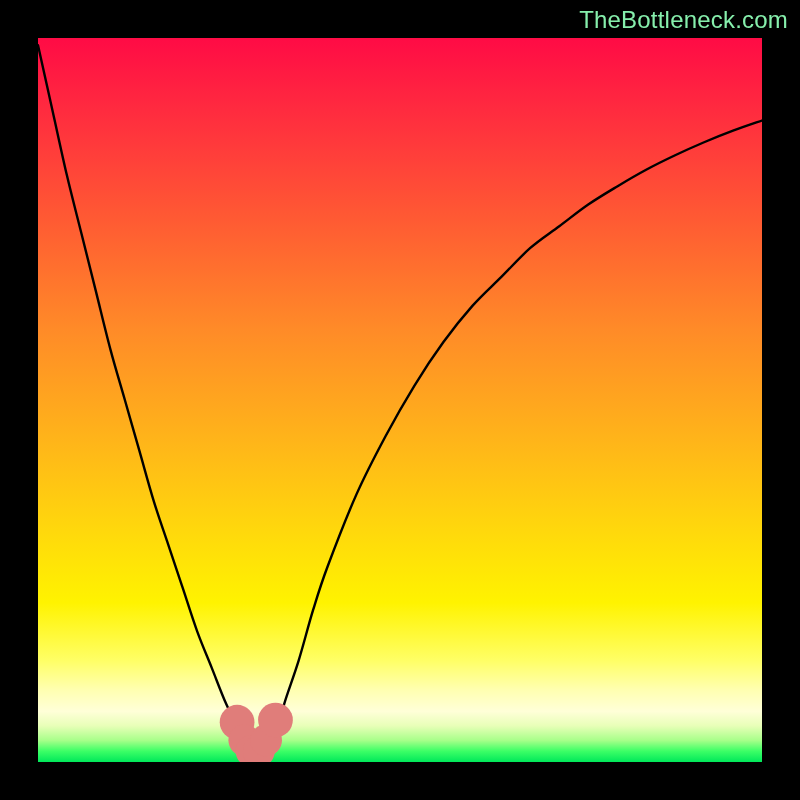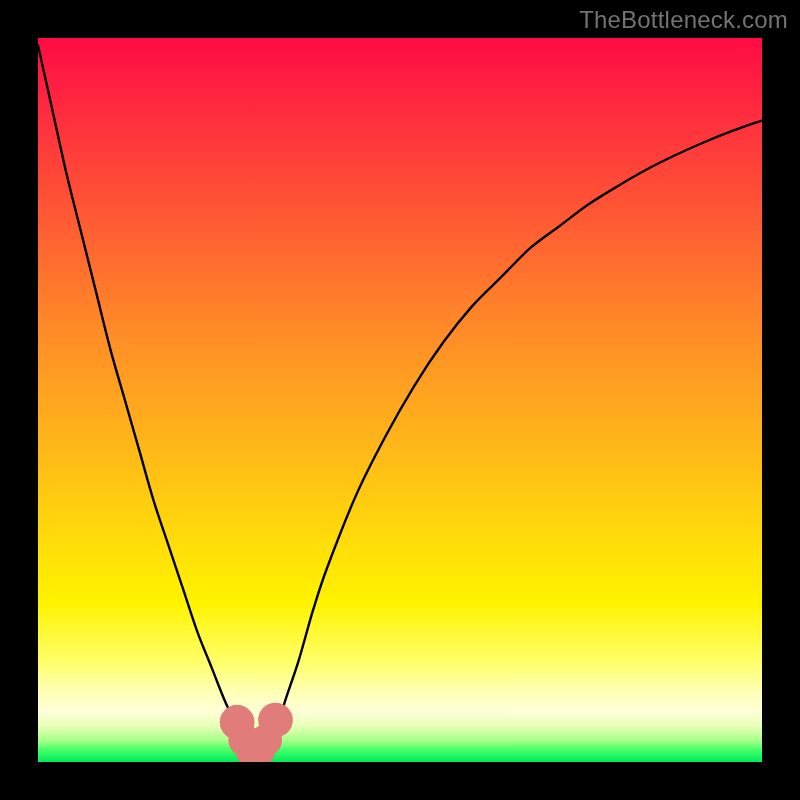--- a/index.html
+++ b/index.html
@@ -42,21 +42,21 @@
       #a8ff8a 97%,
       #3cff66 98.5%,
       #00e85a 100%
     );
     overflow: hidden;
   }
   .watermark {
     position: absolute;
     top: 6px;
     right: 12px;
-    color: #737373;
+    color: #86efac;
     font-size: 24px;
     font-weight: 500;
     letter-spacing: 0.2px;
     pointer-events: none;
     user-select: none;
   }
   svg.curve {
     position: absolute;
     left: 0;
     top: 0;

